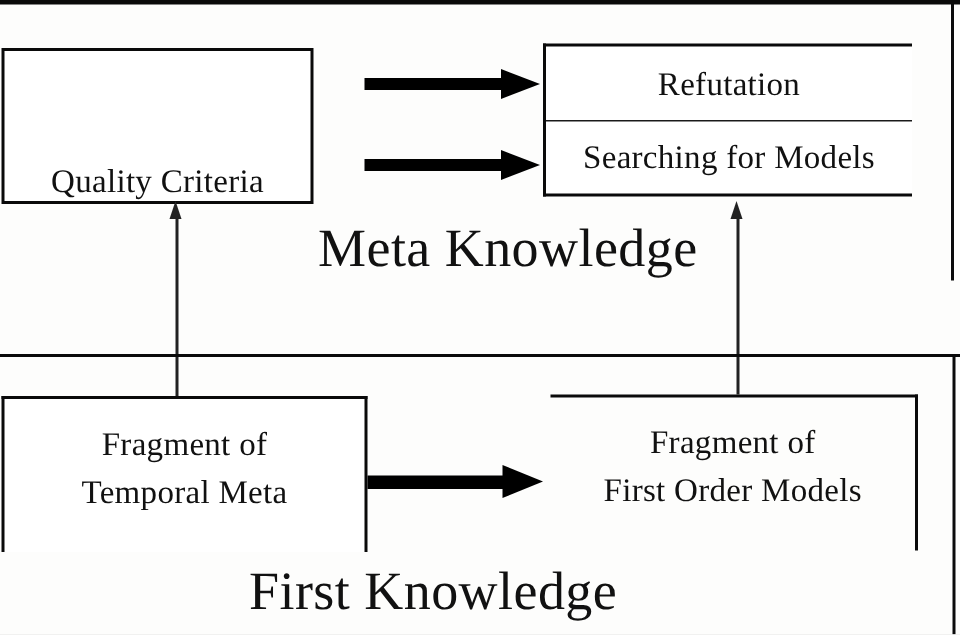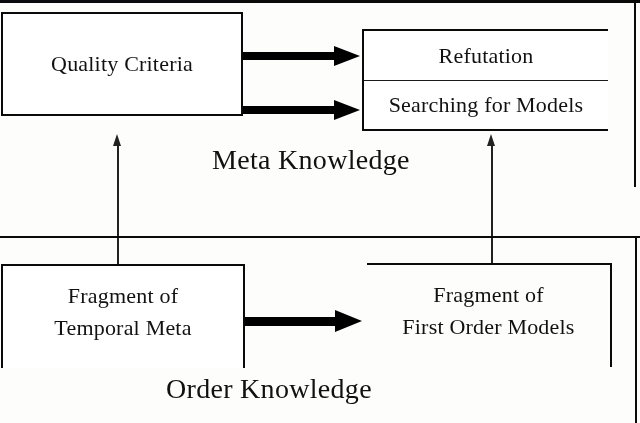--- a/index.html
+++ b/index.html
@@ -6,39 +6,39 @@
   #stage{
     position:relative;width:640px;height:423px;background:#fdfdfc;
     overflow:hidden;font-family:"Liberation Serif","DejaVu Serif",serif;color:#111;
   }
   .hline{position:absolute;background:#0a0a0a;}
   .vline{position:absolute;background:#0a0a0a;}
   .box{position:absolute;background:#fff;box-sizing:border-box;}
   .ctext{display:flex;align-items:center;justify-content:center;text-align:center;}
   .boxtext{font-size:22px;letter-spacing:0.2px;}
   .twoline{line-height:1.45;}
-  .seclabel{position:absolute;font-size:28px;letter-spacing:0.3px;white-space:nowrap;}
+  .seclabel{position:absolute;font-size:36px;letter-spacing:0.3px;white-space:nowrap;}
   
   .tshaft{position:absolute;background:#000;}
   .thead{position:absolute;width:0;height:0;border-style:solid;
          border-color:transparent transparent transparent #000;}
   
   .uline{position:absolute;width:1.5px;background:#222;}
   .uhead{position:absolute;width:0;height:0;border-style:solid;
          border-color:transparent transparent #222 transparent;}
 </style>
 </head>
 <body>
 
 <div id="stage">
 
   <div class="hline" style="left:0;top:0;width:640px;height:3px;"></div>
   <div class="vline" style="left:634px;top:2px;width:2px;height:185px;"></div>
 
-  <div class="box ctext boxtext" style="left:1px;top:12px;width:242px;height:104px;border:2px solid #0a0a0a;">
+  <div class="box ctext boxtext" style="left:1px;top:32px;width:208px;height:104px;border:2px solid #0a0a0a;align-items:flex-end;">
     <span>Quality Criteria</span>
   </div>
 
   <div class="box" style="left:362px;top:29px;width:246px;height:102px;
               border-top:2px solid #0a0a0a;border-left:2px solid #0a0a0a;border-bottom:2px solid #0a0a0a;">
     <div class="ctext boxtext" style="width:100%;height:50px;border-bottom:1.5px solid #1a1a1a;box-sizing:border-box;">
       <span>Refutation</span>
     </div>
     <div class="ctext boxtext" style="width:100%;height:48px;">
       <span>Searching for Models</span>
@@ -76,15 +76,15 @@
               align-items:flex-start;padding-top:14px;">
     <span>
       <span>Fragment of</span><br>
       <span>First Order Models</span>
     </span>
   </div>
 
   <div class="tshaft" style="left:245px;top:317px;width:92px;height:9px;"></div>
   <div class="thead" style="left:335px;top:310px;border-width:11px 0 11px 27px;"></div>
 
-  <div class="seclabel" style="left:166px;top:373px;">Order Knowledge</div>
+  <div class="seclabel" style="left:166px;top:373px;">First Knowledge</div>
 
 </div>
 
 </body></html>

